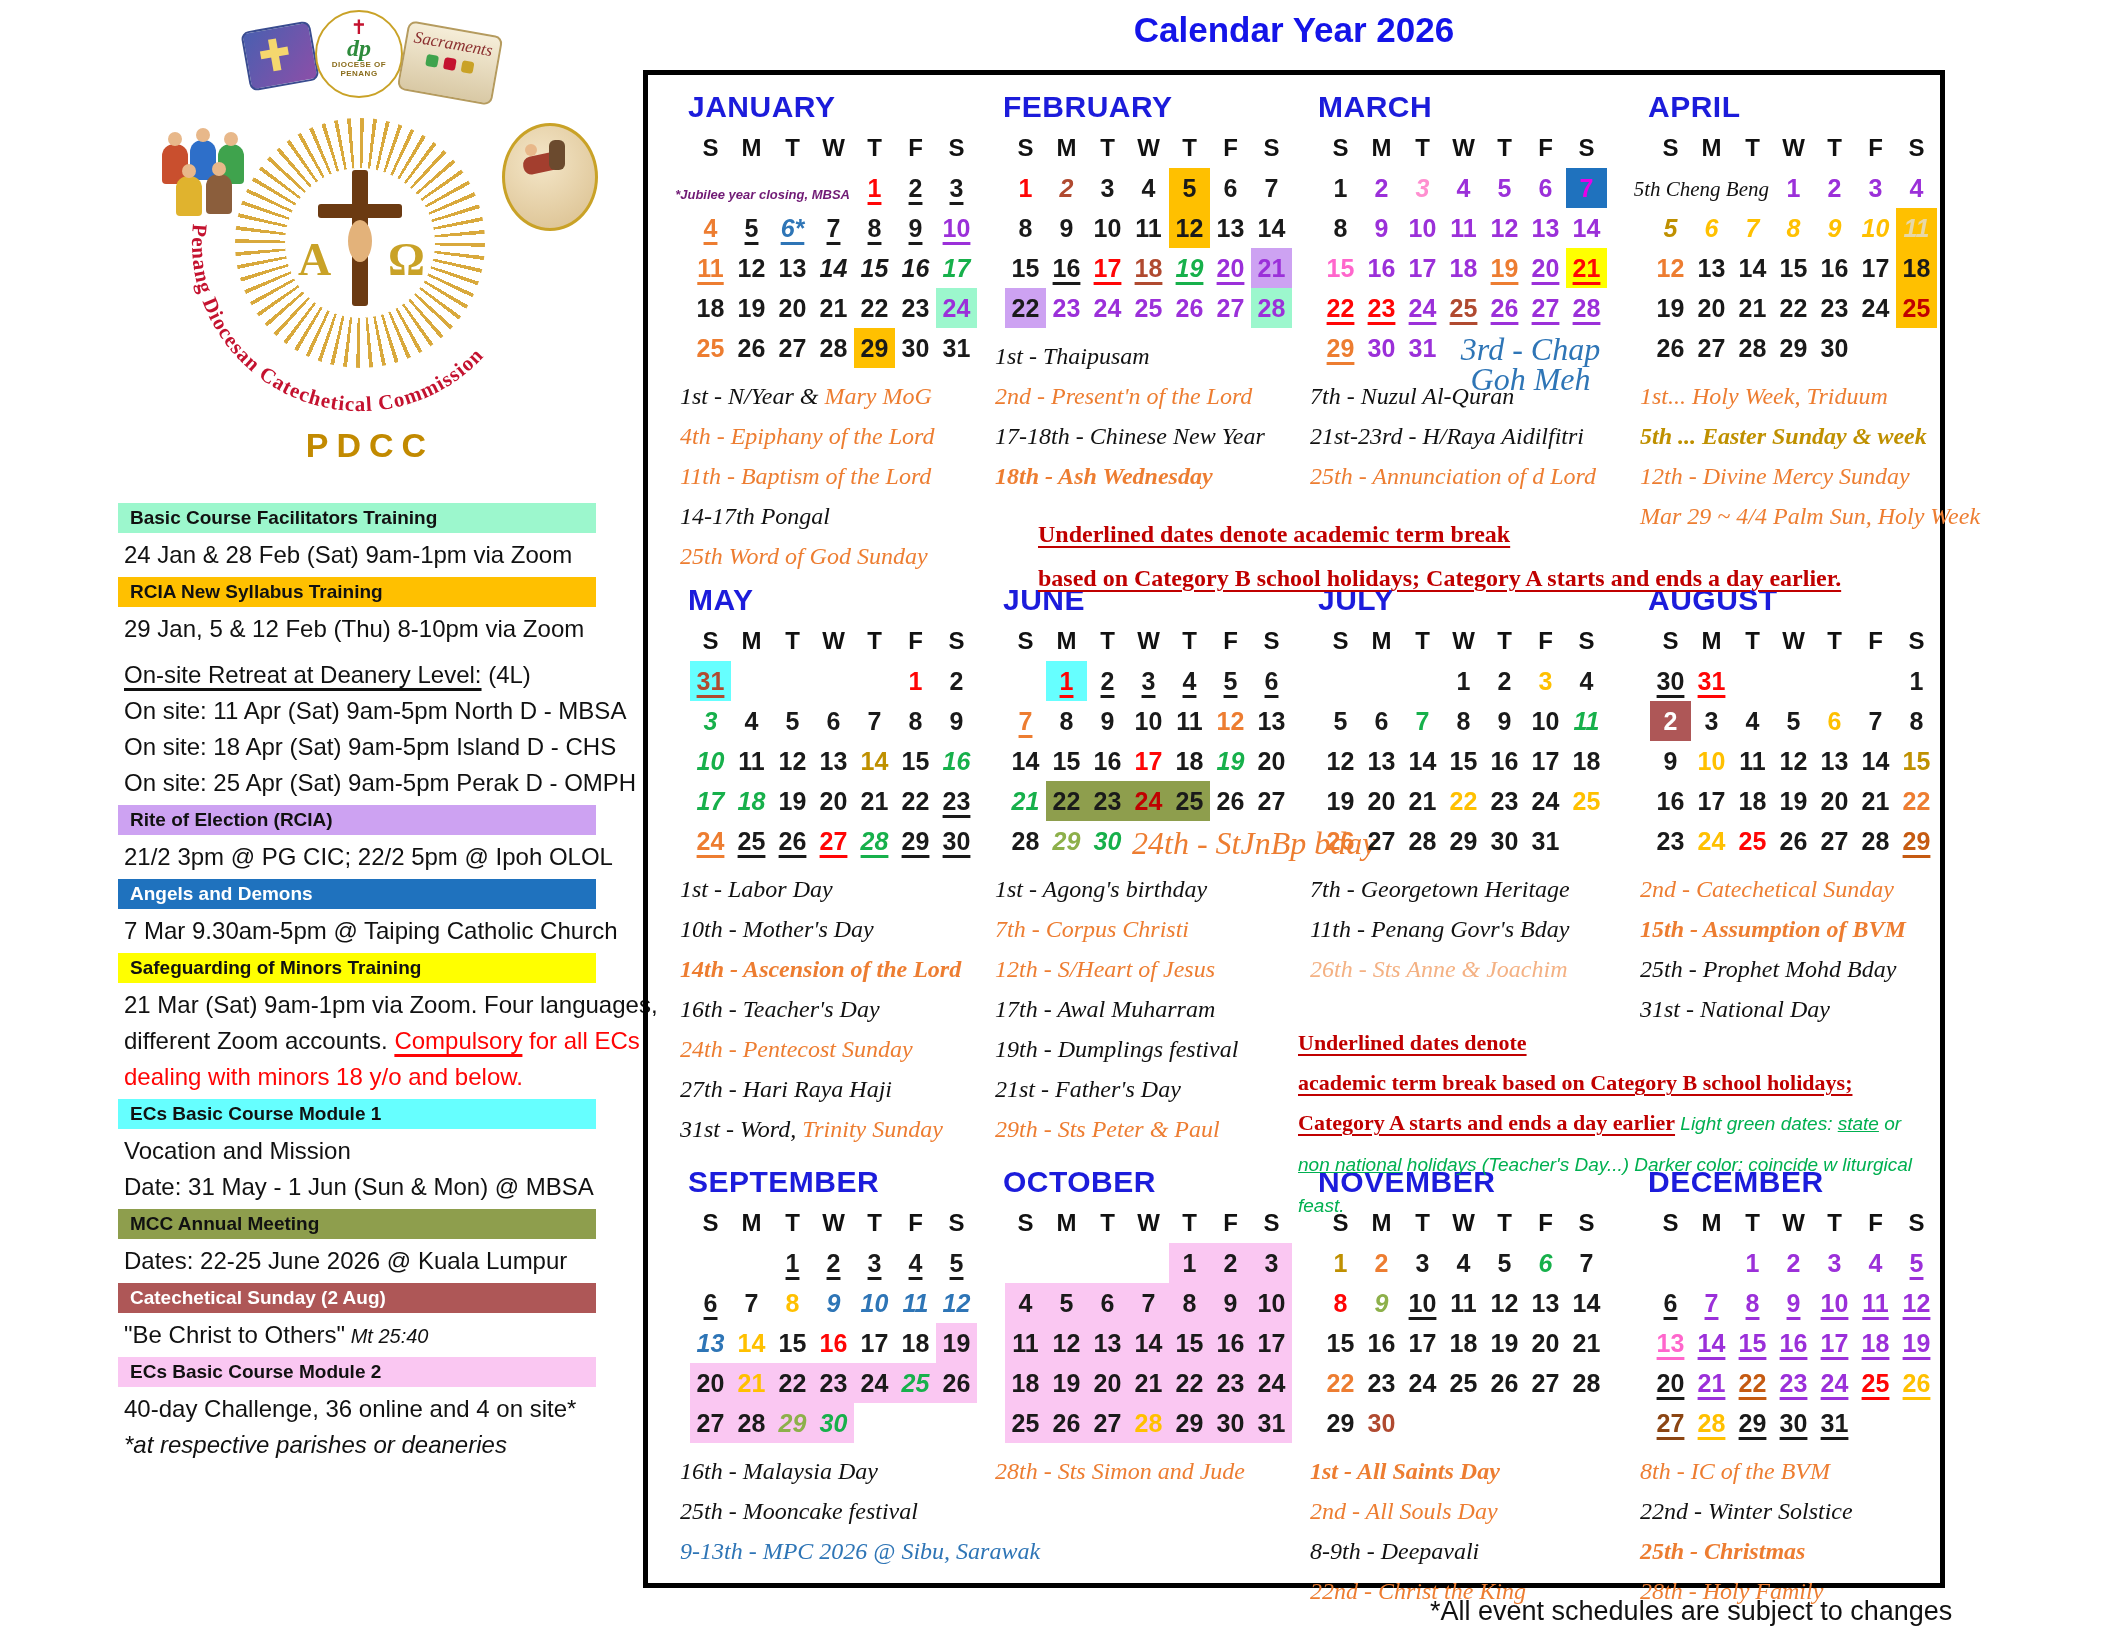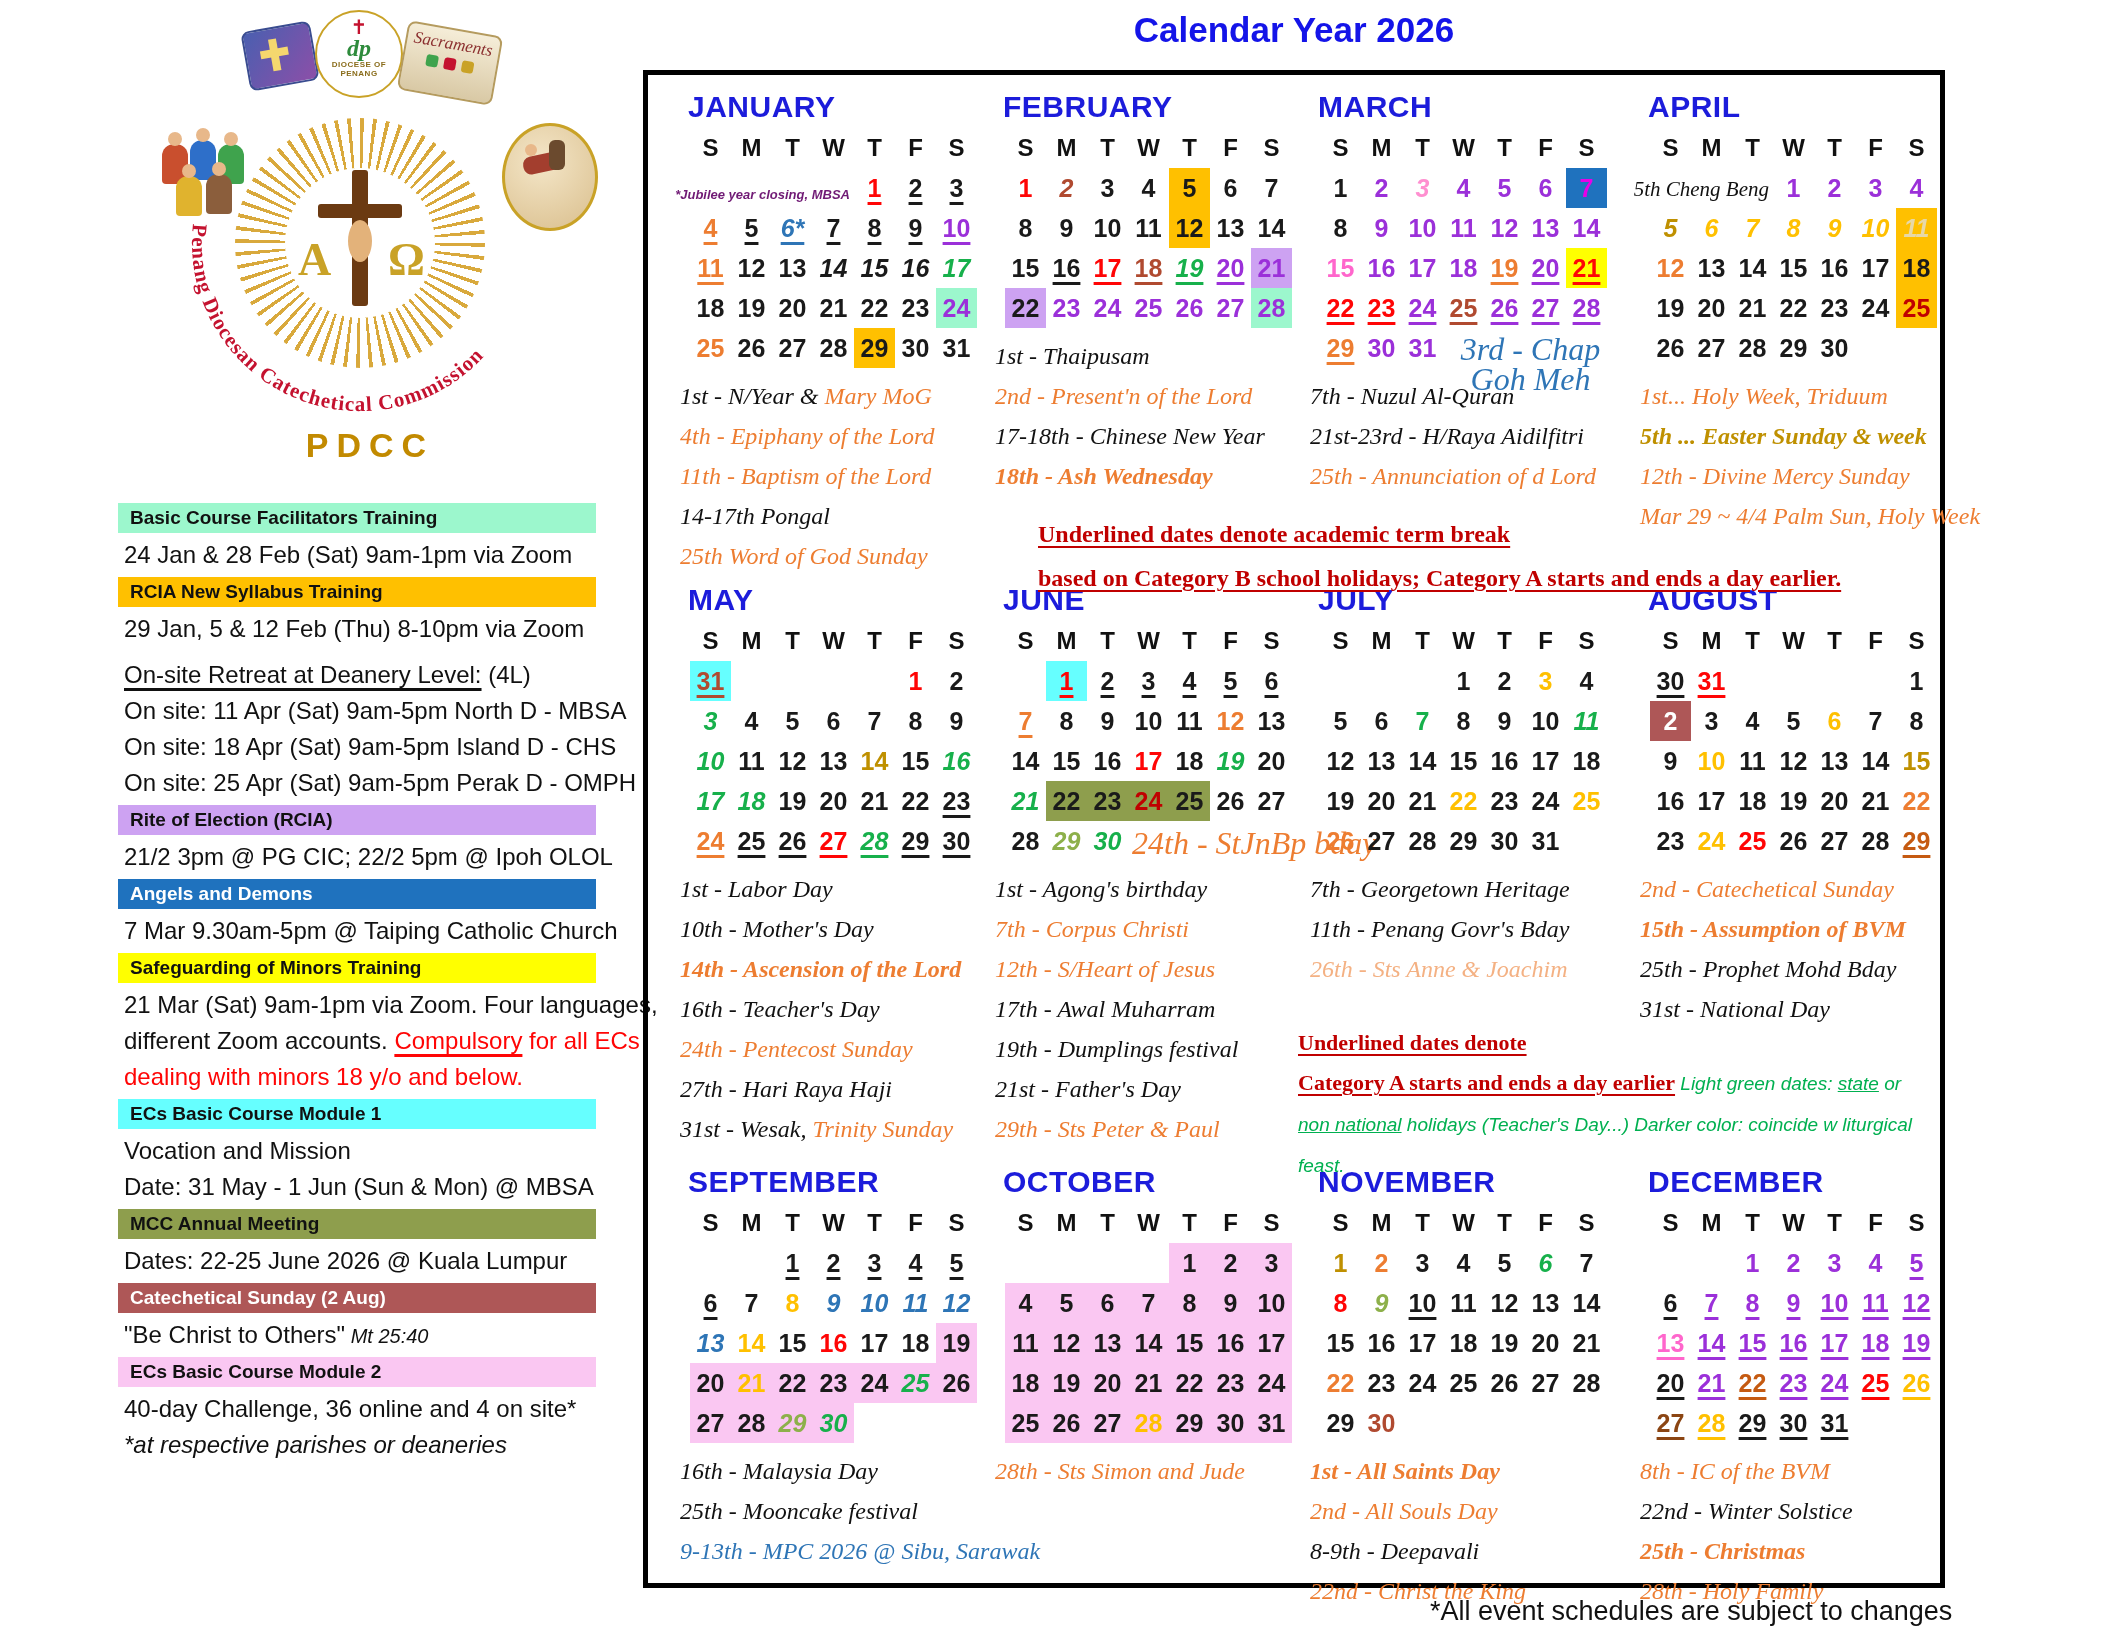--- a/index.html
+++ b/index.html
@@ -491,21 +491,21 @@
           <span class="cell u">29</span>
           <span class="cell u">30</span>
         </div>
         <div class="notes">
           <div class="note-line"><span class="np ">1st - Labor Day</span></div>
           <div class="note-line"><span class="np ">10th - Mother's Day</span></div>
           <div class="note-line"><span class="np o b">14th - Ascension of the Lord</span></div>
           <div class="note-line"><span class="np ">16th - Teacher's Day</span></div>
           <div class="note-line"><span class="np o">24th - Pentecost Sunday</span></div>
           <div class="note-line"><span class="np ">27th - Hari Raya Haji</span></div>
-          <div class="note-line"><span class="np ">31st - Wesak, </span><span class="np o">Trinity Sunday</span></div>
+          <div class="note-line"><span class="np ">31st - Word, </span><span class="np o">Trinity Sunday</span></div>
         </div>
       </div>
       <div class="month" style="left: 345px; top: 508px;">
         <div class="month-title">JUNE</div>
         <div class="week dow">
           <span class="cell">S</span>
           <span class="cell">M</span>
           <span class="cell">T</span>
           <span class="cell">W</span>
           <span class="cell">T</span>
@@ -925,20 +925,21 @@
           <div class="note-line"><span class="np o b">25th - Christmas</span></div>
           <div class="note-line"><span class="np o">28th - Holy Family</span></div>
         </div>
       </div>
       <div class="legend lg0" style="left: 390px; top: 437px;">
         <div class="legend-line"><span class="lg-red">Underlined dates denote academic term break</span></div>
         <div class="legend-line"><span class="lg-red">based on Category B school holidays; Category A starts and ends a day earlier.</span></div>
       </div>
       <div class="legend lg1" style="left: 650px; top: 948px;">
         <div class="legend-line"><span class="lg-red">Underlined dates denote</span></div>
+        <div class="legend-line"><span class="lg-red">academic term break based on Category B school holidays;</span></div>
         <div class="legend-line"><span class="lg-red">Category A starts and ends a day earlier</span><span class="lg-grn"> Light green dates:  </span><span class="lg-grn lg-grn-u">state</span><span class="lg-grn"> or</span></div>
         <div class="legend-line"><span class="lg-grn lg-grn-u">non national</span><span class="lg-grn"> holidays (Teacher's Day...) Darker color: coincide w liturgical feast.</span></div>
       </div>
     </div>
 
   <div class="footer-note">*All event schedules are subject to changes</div>
 
 </div>
 
 </body></html>

